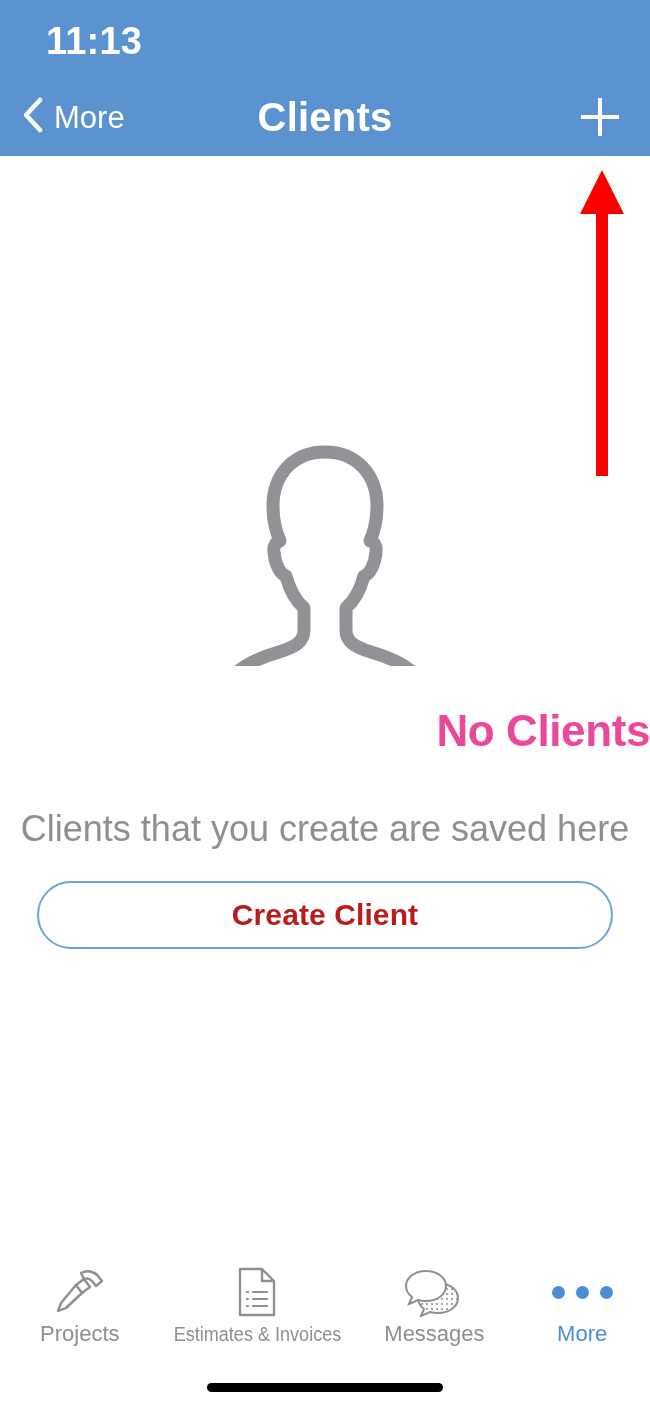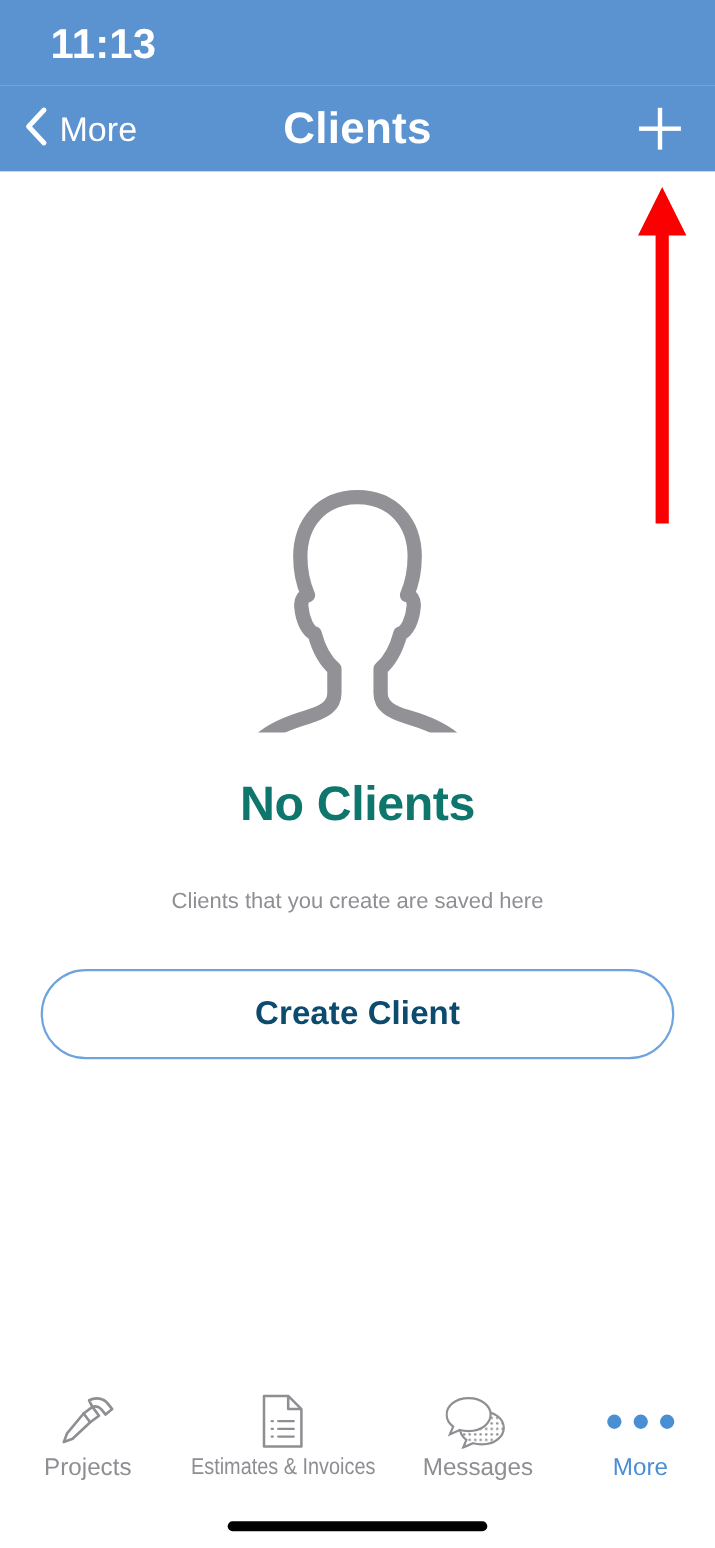--- a/index.html
+++ b/index.html
@@ -148,45 +148,45 @@
   .person-icon {
     position: absolute;
     left: 50%;
     transform: translateX(-50%);
     top: 288px;
   }
   .empty-title {
     position: absolute;
     top: 550px;
     left: 0; right: 0;
-    text-align: center;
-    color: #0f766e;
+    text-align: right;
+    color: #ec4899;
     font-size: 44px;
     font-weight: bold;
     letter-spacing: -0.4px;
   }
   .empty-sub {
     position: absolute;
     top: 652px;
     left: 0; right: 0;
     text-align: center;
     color: #8e8e93;
-    font-size: 20px;
+    font-size: 36px;
     font-weight: normal;
   }
   .create-btn {
     position: absolute;
     top: 725px;
     left: 37px;
     width: 576px;
-    height: 82px;
+    height: 68px;
     border: 2px solid #6ea3dd;
     border-radius: 41px;
     background: #ffffff;
-    color: #0c4a6e;
+    color: #b91c1c;
     font-family: "Liberation Sans", sans-serif;
     font-size: 30px;
     font-weight: bold;
     letter-spacing: 0.1px;
     cursor: pointer;
     display: flex;
     align-items: center;
     justify-content: center;
     box-sizing: border-box;
     padding: 0;

